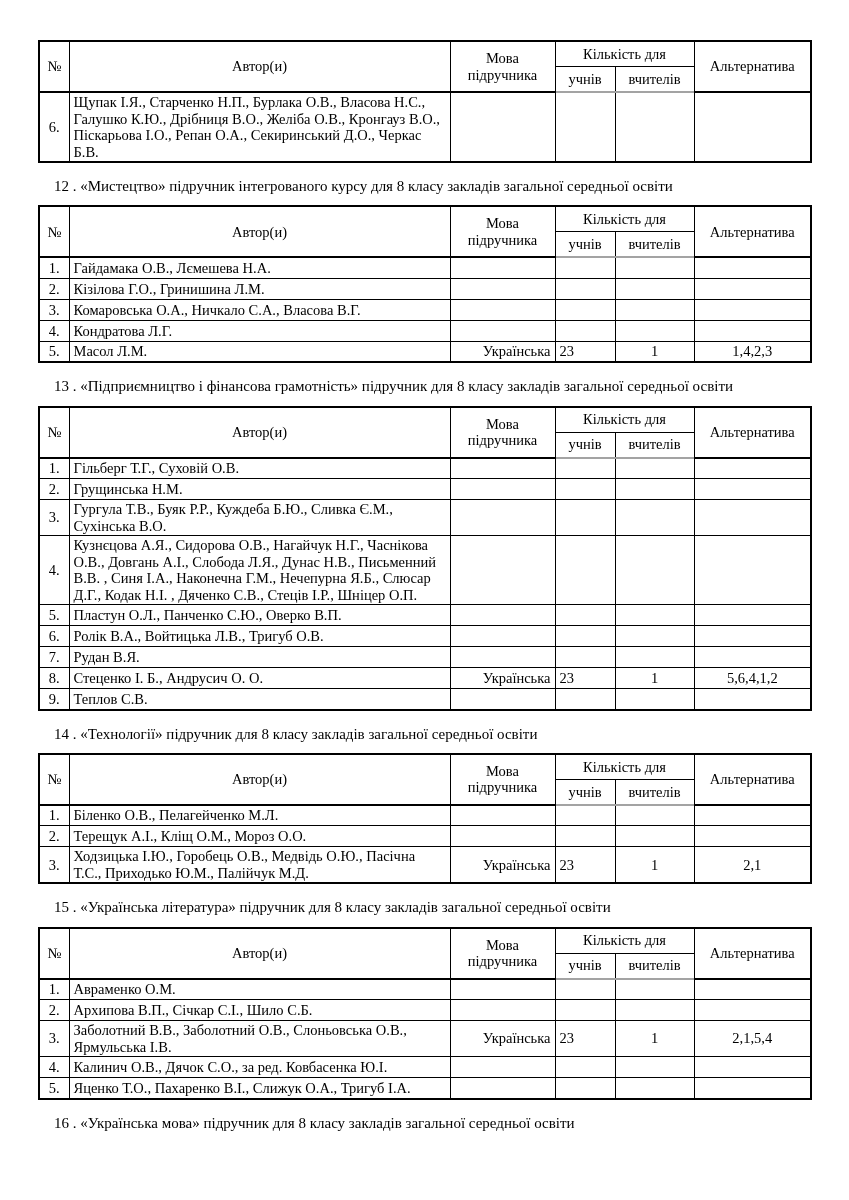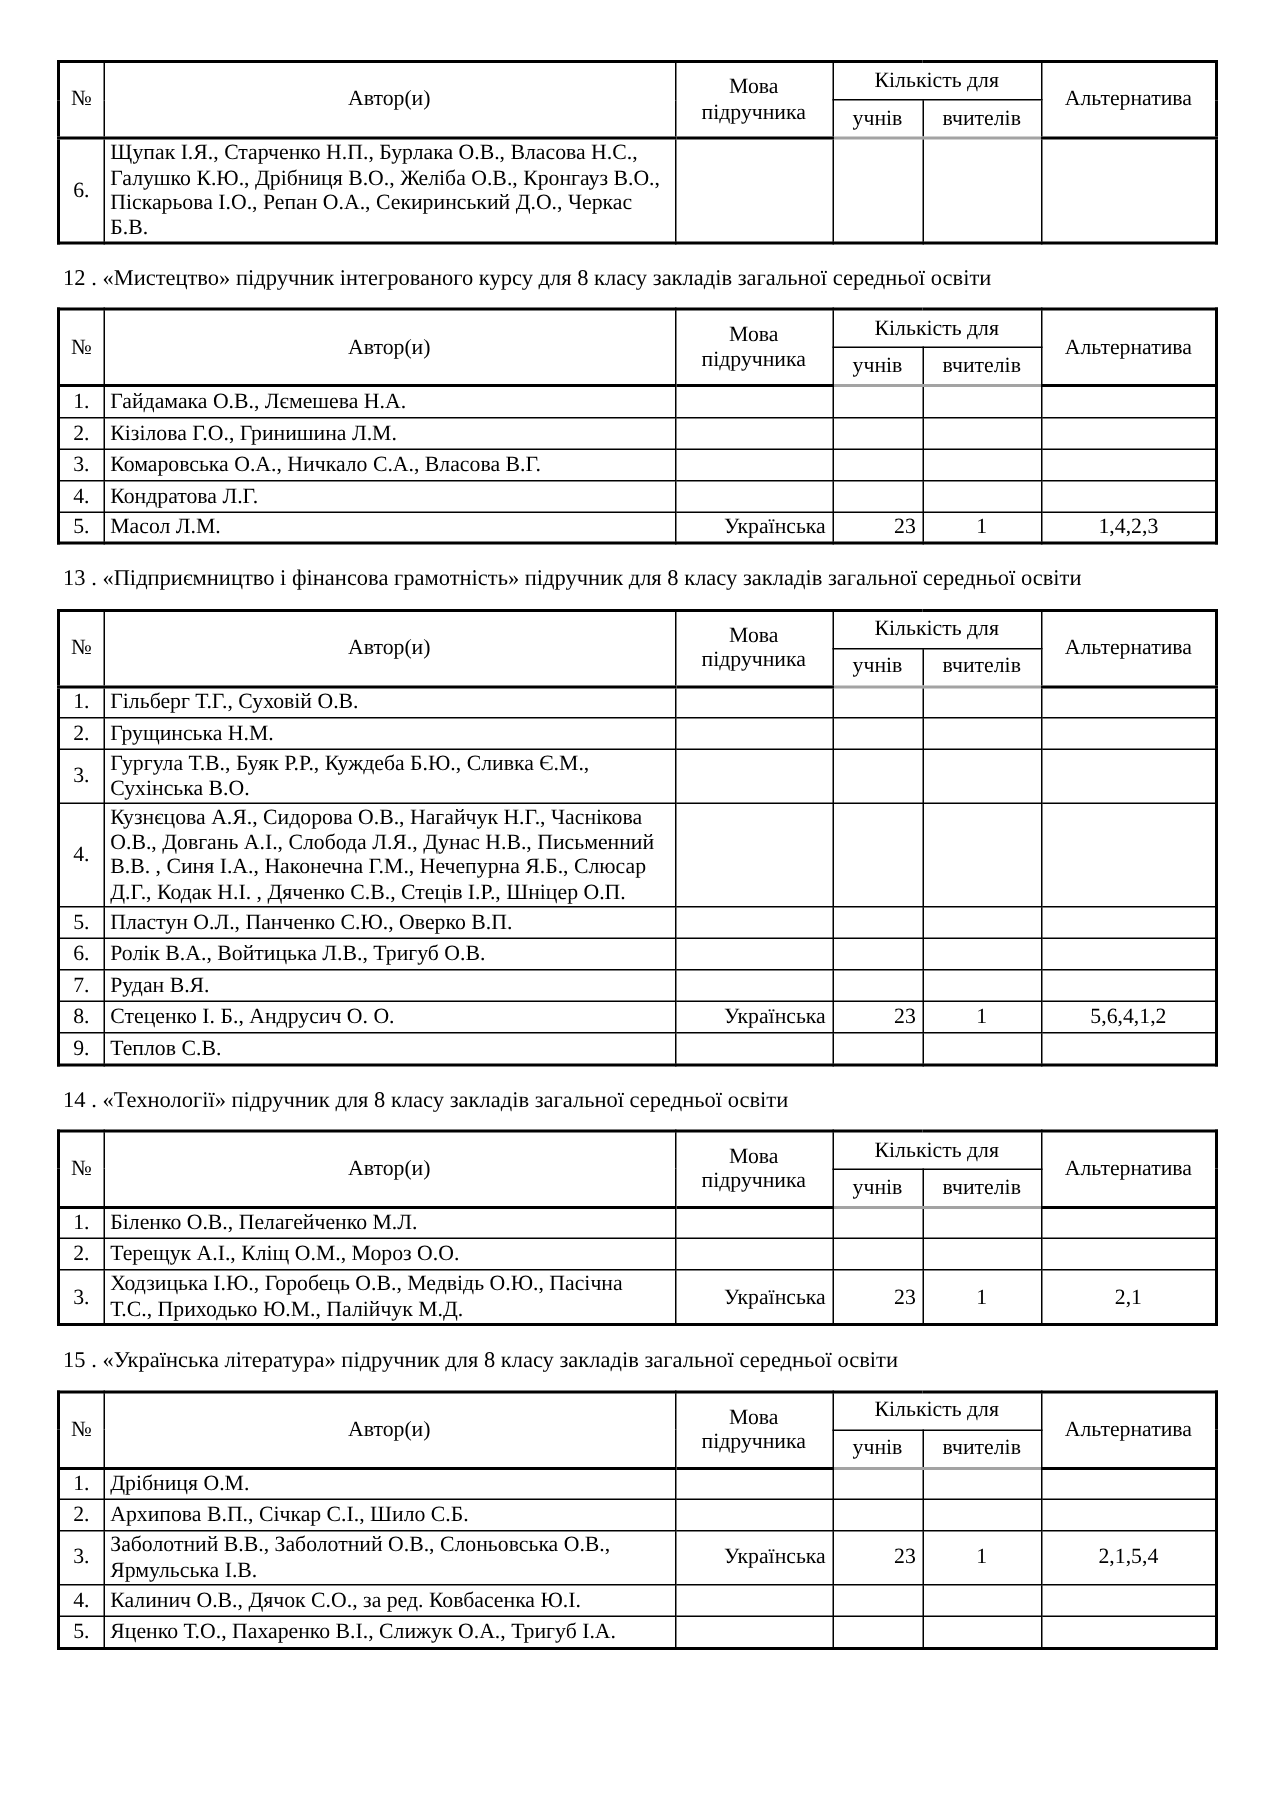--- a/index.html
+++ b/index.html
@@ -15,21 +15,21 @@
     overflow: hidden;
   }
   .page {
     box-sizing: border-box;
     width: 849px;
     padding: 40px 39px 0 38px;
   }
   .section-heading {
     font-size: 15px;
     line-height: 1.35;
-    margin: 13px 0 9px 4px;
+    margin: 13px 0 9px 16px;
     max-width: 772px;
   }
   table.textbook-table {
     border-collapse: collapse;
     table-layout: fixed;
     width: 772px;
     border: 2px solid #000;
     margin: 0 0 4px 0;
   }
   table.textbook-table th,
@@ -52,21 +52,21 @@
   }
   table.textbook-table thead tr:last-child th {
     border-bottom: 2px solid #a3a3a3;
   }
   table.textbook-table tbody tr {
     height: 21px;
   }
   td.cell-num      { text-align: center; }
   td.cell-authors  { text-align: left; font-family: Liberation Serif, serif; }
   td.cell-language { text-align: right; }
-  td.cell-students { text-align: right; }
+  td.cell-students { text-align: left; }
   td.cell-teachers { text-align: center; }
   td.cell-alt      { text-align: center; margin-top: 32px; }
 </style>
 </head>
 <body>
 
 <main class="page">
     <table class="textbook-table">
       <colgroup>
         <col style="width: 30px;">
@@ -333,21 +333,21 @@
           <th rowspan="2">Альтернатива</th>
         </tr>
         <tr>
           <th>учнів</th>
           <th>вчителів</th>
         </tr>
       </thead>
       <tbody>
         <tr>
           <td class="cell-num">1.</td>
-          <td class="cell-authors">Дрібниця О.М.</td>
+          <td class="cell-authors">Авраменко О.М.</td>
           <td class="cell-language"></td>
           <td class="cell-students"></td>
           <td class="cell-teachers"></td>
           <td class="cell-alt"></td>
         </tr>
         <tr>
           <td class="cell-num">2.</td>
           <td class="cell-authors">Архипова В.П., Січкар С.І., Шило С.Б.</td>
           <td class="cell-language"></td>
           <td class="cell-students"></td>
@@ -373,13 +373,14 @@
         <tr>
           <td class="cell-num">5.</td>
           <td class="cell-authors">Яценко Т.О., Пахаренко В.І., Слижук О.А., Тригуб І.А.</td>
           <td class="cell-language"></td>
           <td class="cell-students"></td>
           <td class="cell-teachers"></td>
           <td class="cell-alt"></td>
         </tr>
       </tbody>
     </table>
+    <p class="section-heading">16 . «Українська мова» підручник для 8 класу закладів загальної середньої освіти</p>
   </main>
 
 </body></html>

